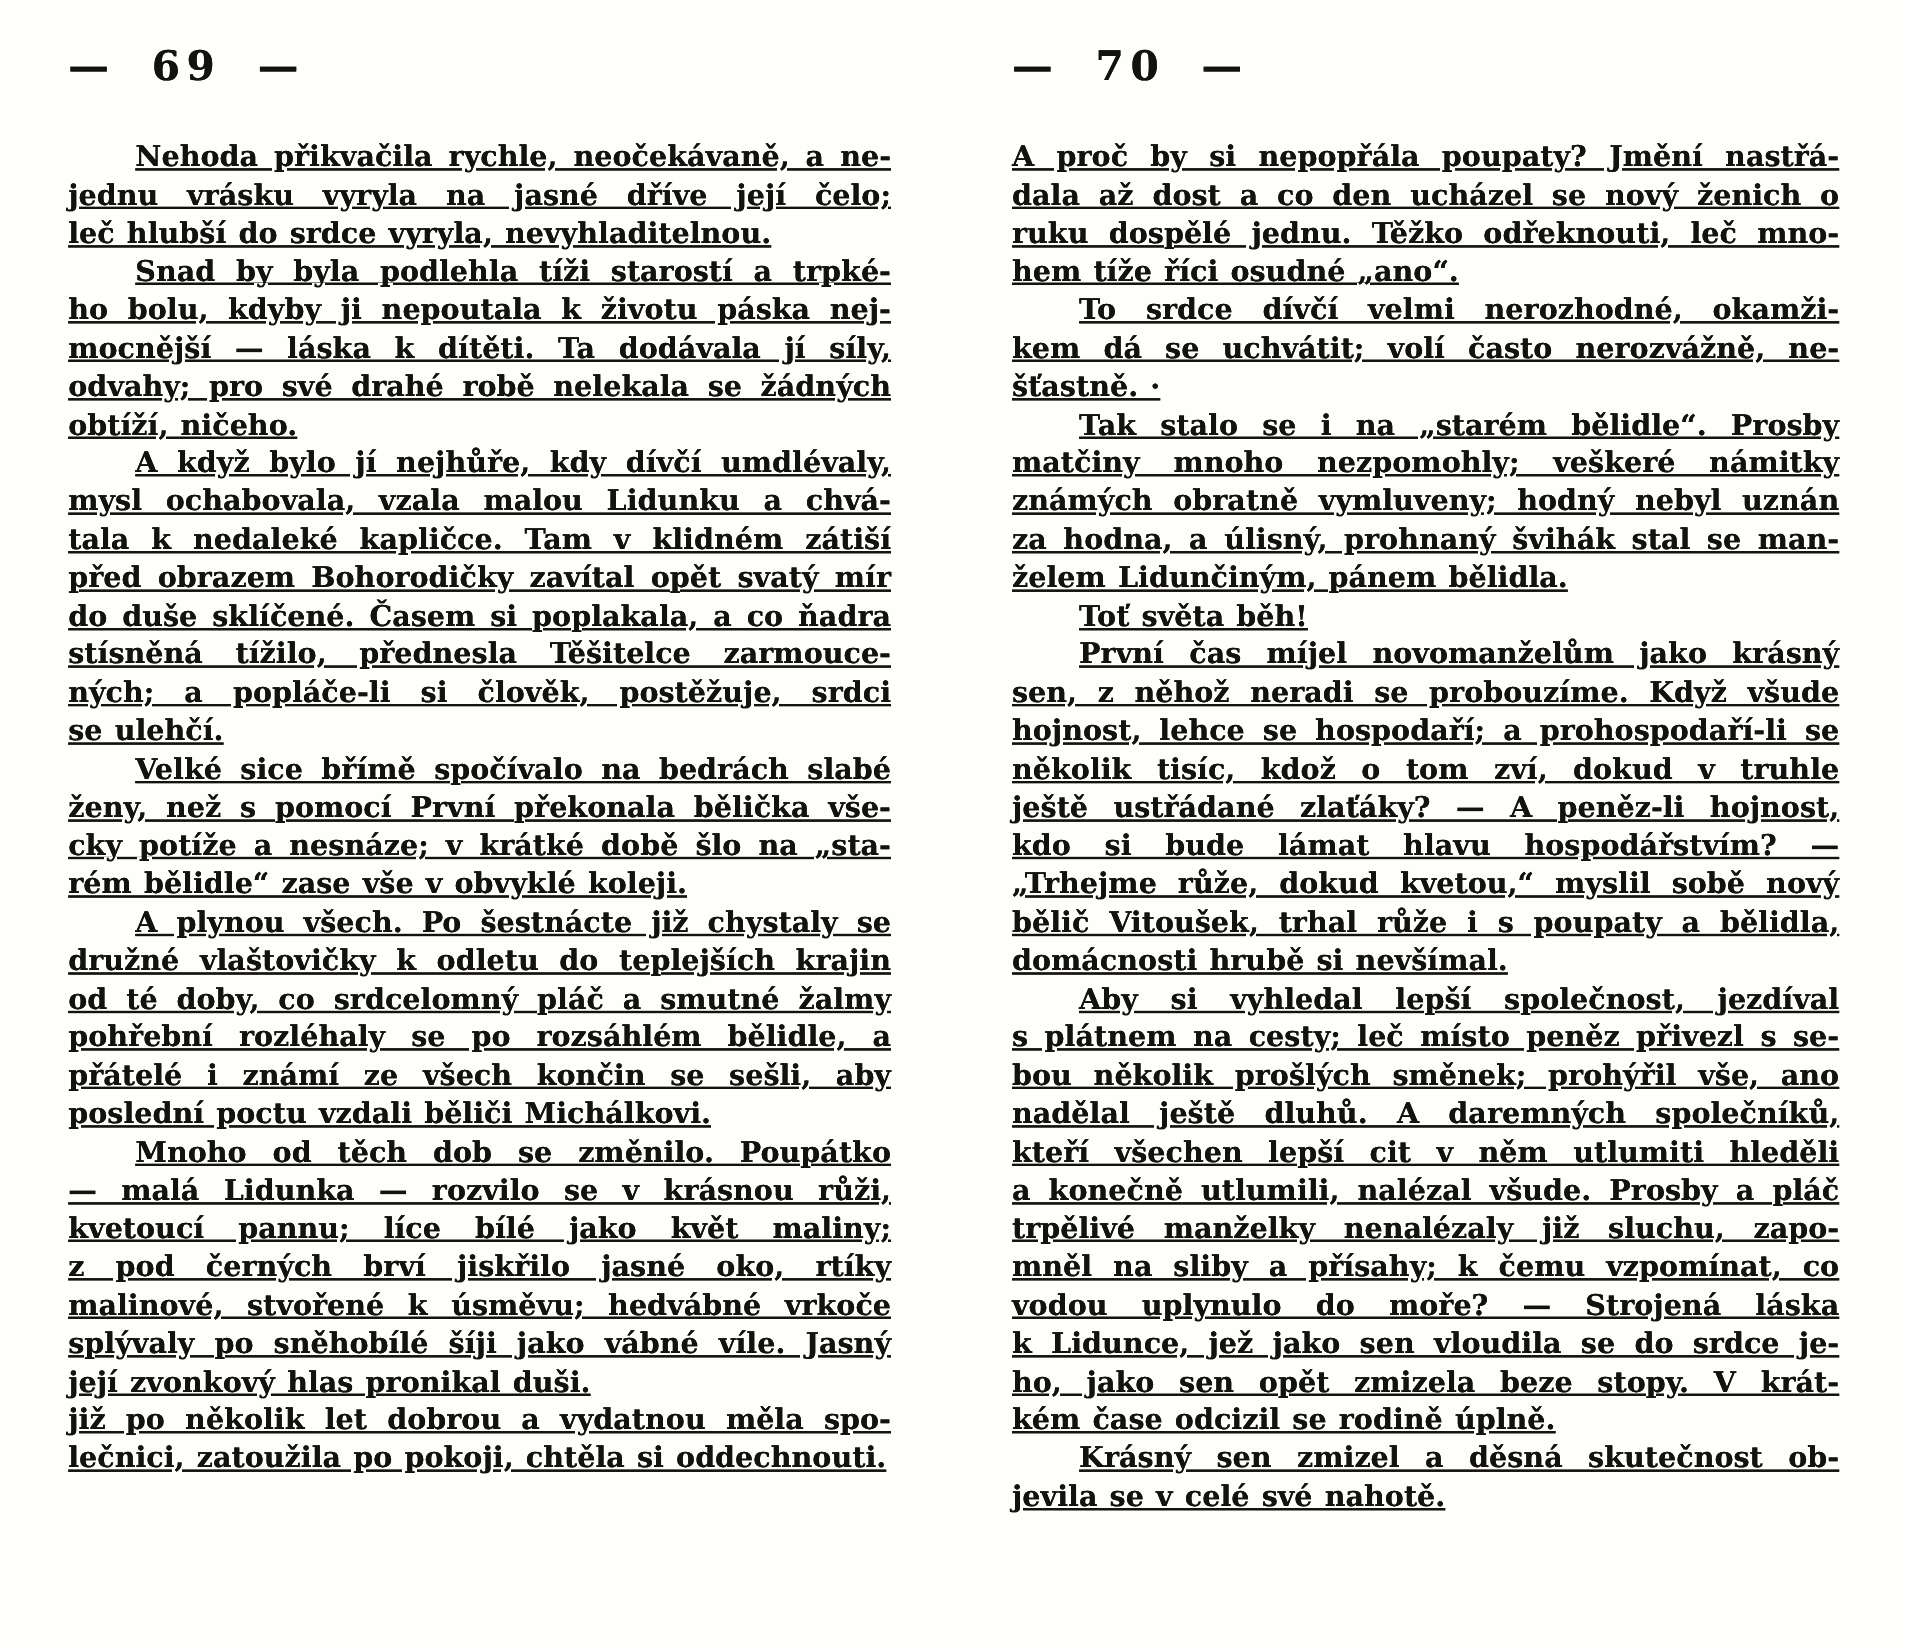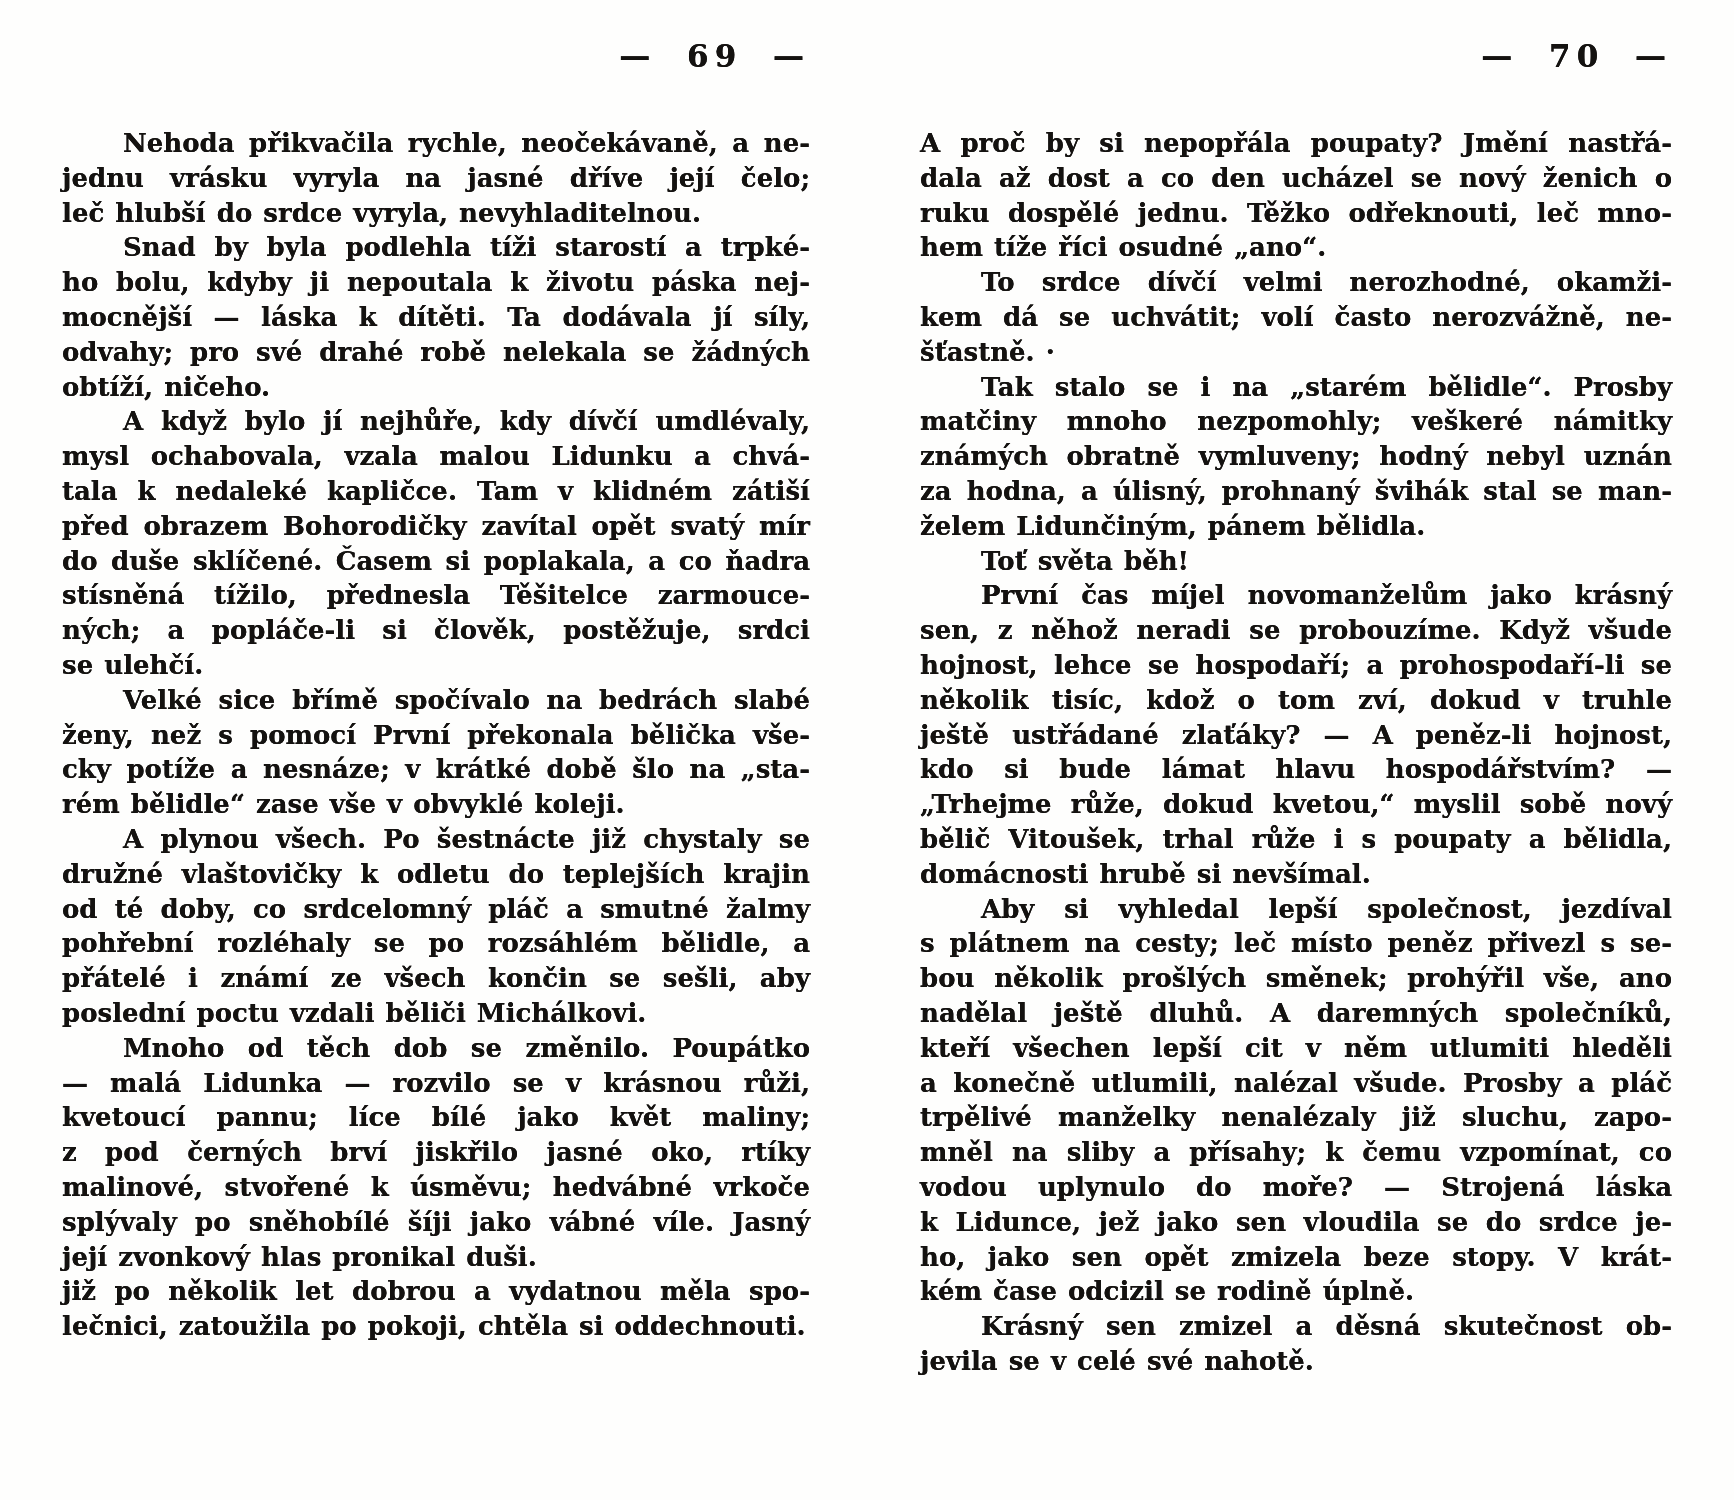--- a/index.html
+++ b/index.html
@@ -21,37 +21,38 @@
     top: 0;
     height: 1500px;
   }
   .page-left  { left: 62px;  width: 748px; }
   .page-right { left: 920px; width: 752px; }
   .page-number {
     position: absolute;
     top: 38px;
     left: 0;
     right: 0;
-    text-align: right;
-    font-size: 31px;
+    text-align: left;
+    font-size: 37px;
     font-weight: bold;
     letter-spacing: 6px;
     word-spacing: 14px;
     text-shadow: 0 0 0.6px currentColor;
   }
   .page-body {
     position: absolute;
     top: 126px;
     left: 0;
     right: 0;
     font-size: 26px;
     font-weight: bold;
     line-height: 34.8px;
     word-spacing: 2px;
     text-shadow: 0 0 0.6px currentColor;
+    text-decoration: underline;
   }
   .paragraph { margin: 0; }
   .line {
     text-align: justify;
     text-align-last: justify;
   }
   .line.last {
     text-align-last: left;
   }
   .line.indent {

